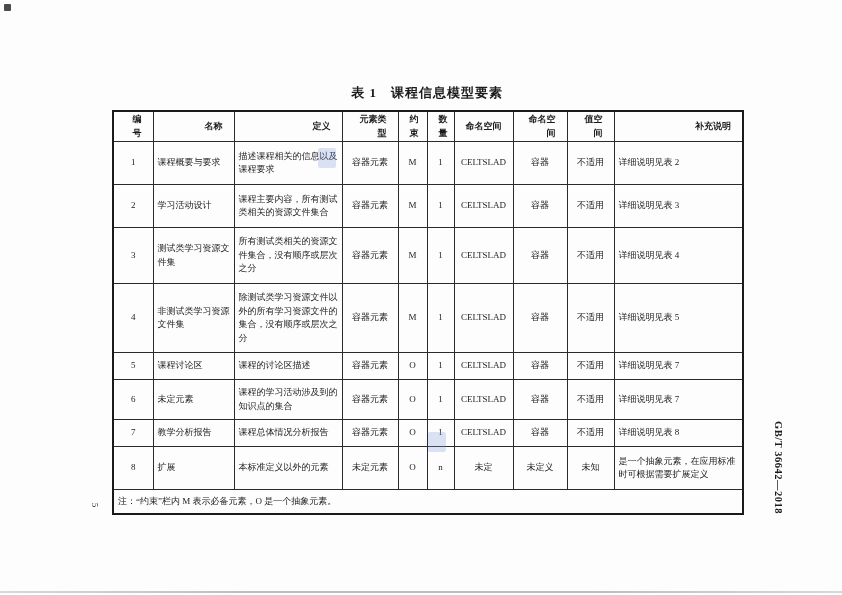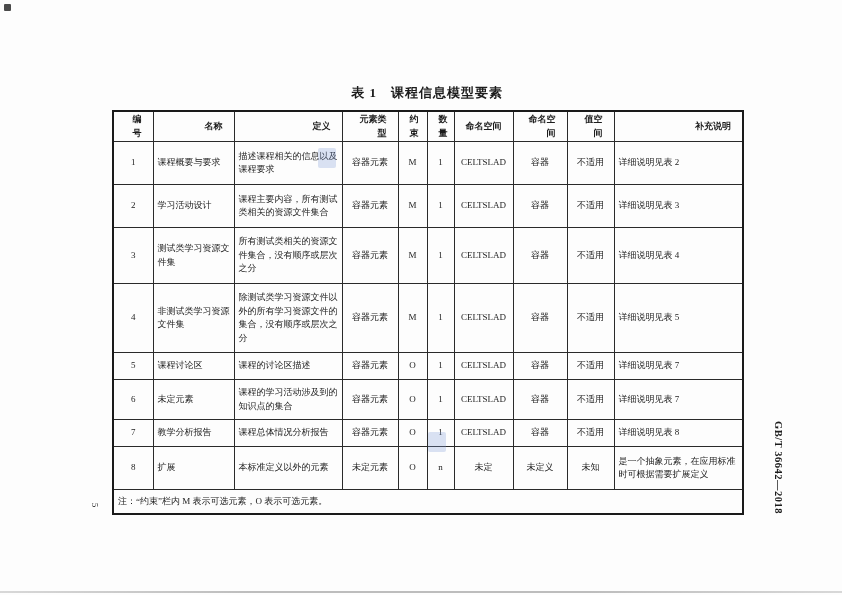--- a/index.html
+++ b/index.html
@@ -194,21 +194,21 @@
         <td class="ac">O</td>
         <td class="ac">n</td>
         <td class="ac">未定</td>
         <td class="ac">未定义</td>
         <td class="ac">未知</td>
         <td class="al">是一个抽象元素，在应用标准时可根据需要扩展定义</td>
       </tr>
     </tbody>
   <tfoot>
     <tr>
-      <td class="note-cell" colspan="10">注：“约束”栏内 M 表示可选元素，O 表示可选元素。</td>
+      <td class="note-cell" colspan="10">注：“约束”栏内 M 表示必备元素，O 是一个抽象元素。</td>
     </tr>
   </tfoot>
 </table>
 
 <div class="watermark wm1"></div>
 <div class="watermark wm2"></div>
 
 <div class="side-label">GB/T 36642—2018</div>
 <div class="page-num">5</div>
 

